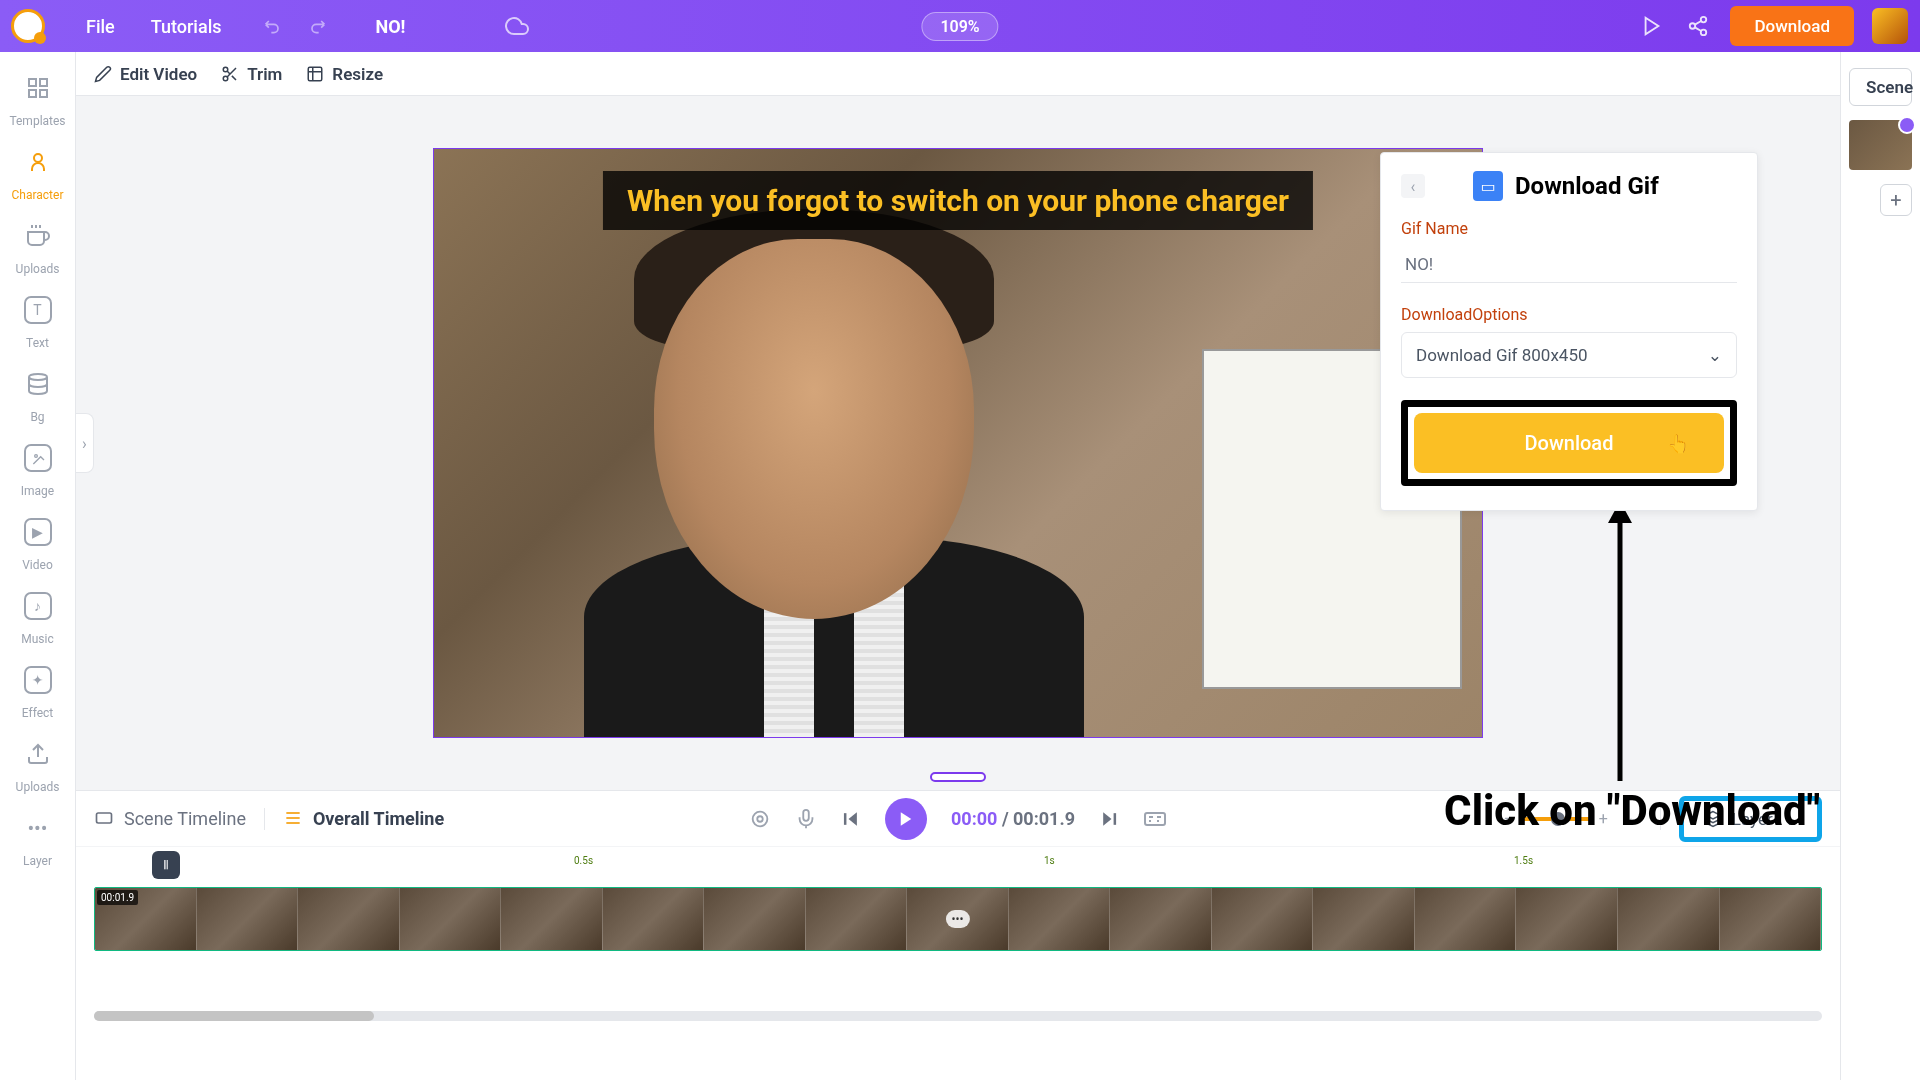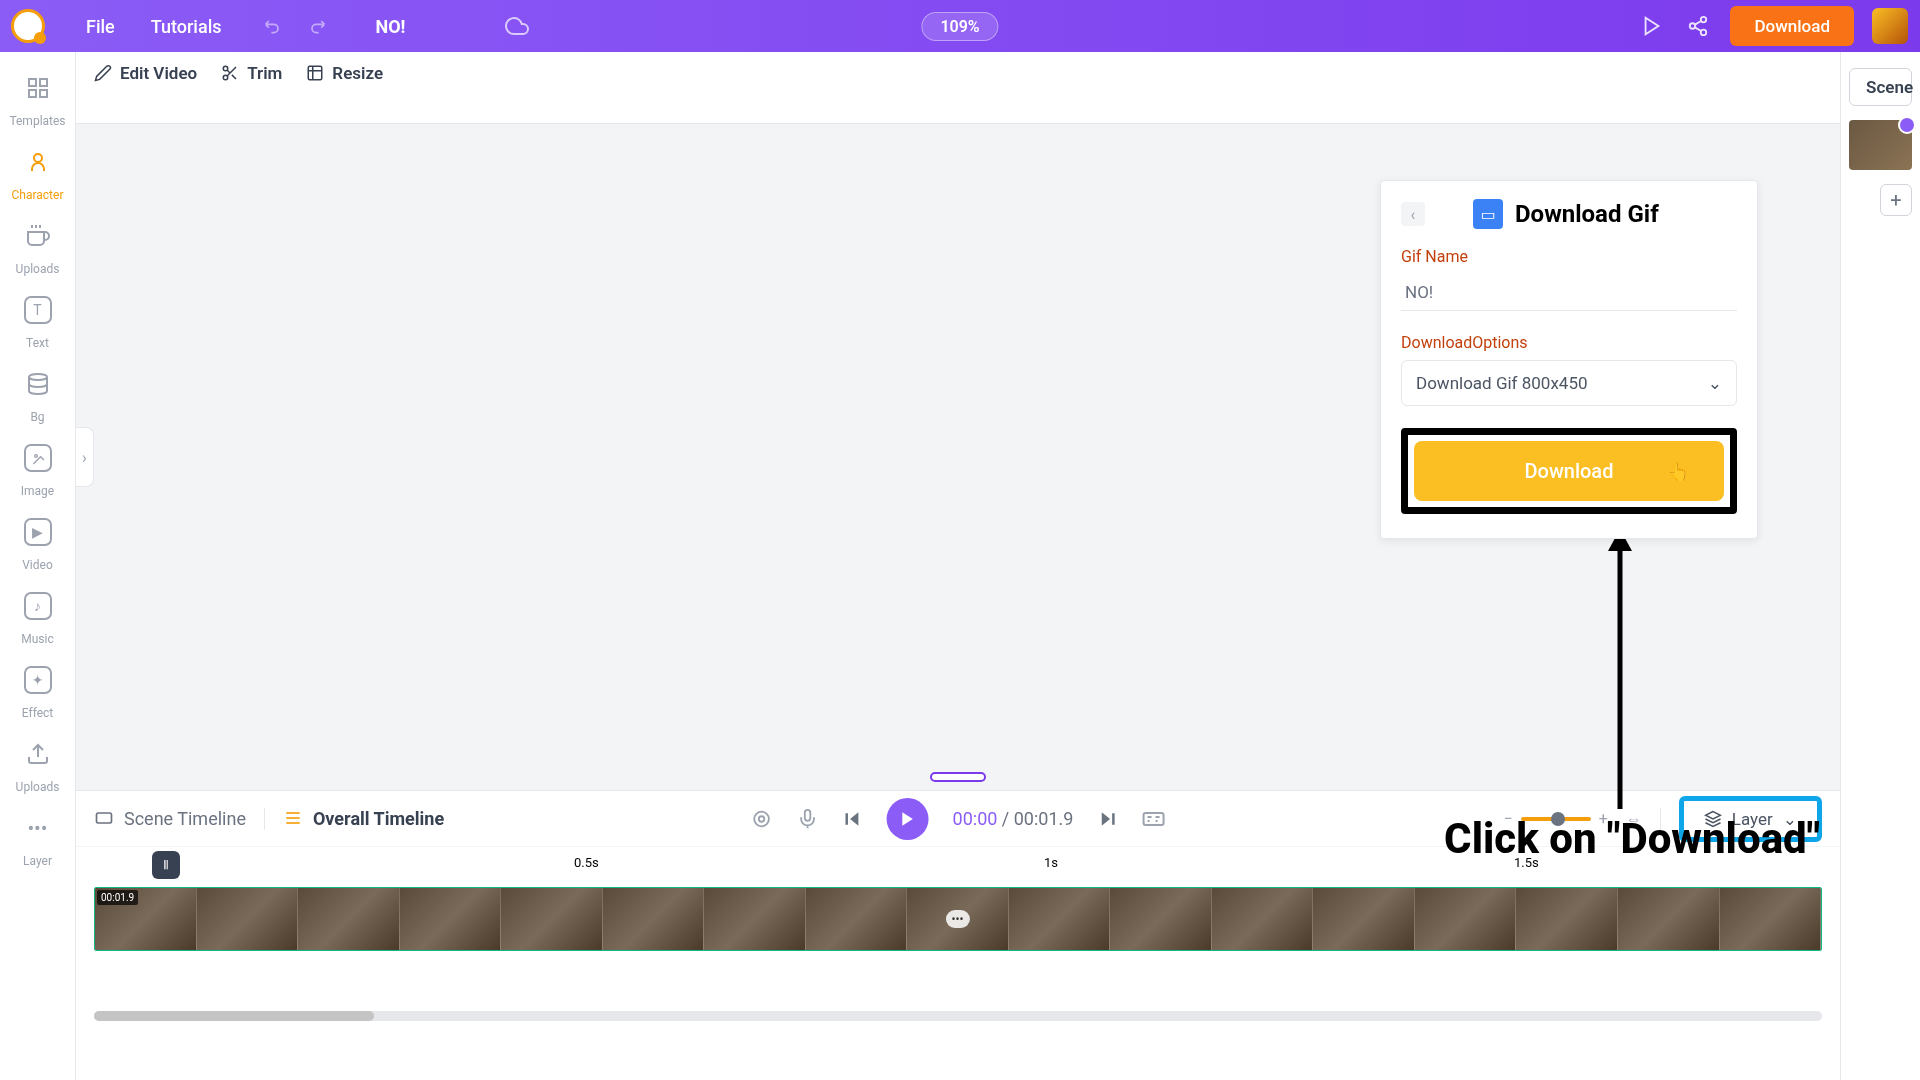--- a/index.html
+++ b/index.html
@@ -26,21 +26,21 @@
 
 
 .sidebar { width: 76px; background: white; border-right: 1px solid #e5e7eb; display: flex; flex-direction: column; padding-top: 12px; }
 .side-item { display: flex; flex-direction: column; align-items: center; padding: 10px 4px; cursor: pointer; color: #9ca3af; font-size: 12px; gap: 12px; }
 .side-item.active { color: #f59e0b; }
 .side-icon { width: 28px; height: 28px; display: flex; align-items: center; justify-content: center; font-size: 20px; }
 .side-icon-box { width: 28px; height: 28px; border: 2px solid currentColor; border-radius: 7px; display: flex; align-items: center; justify-content: center; font-size: 14px; }
 
 
 .content { flex: 1; display: flex; flex-direction: column; position: relative; }
-.toolbar { height: 72px; background: white; border-bottom: 1px solid #e5e7eb; display: flex; align-items: flex-start; padding: 11px 18px; gap: 24px; }
+.toolbar { height: 44px; background: white; border-bottom: 1px solid #e5e7eb; display: flex; align-items: center; padding: 11px 18px; gap: 24px; }
 .tool-item { display: flex; align-items: center; gap: 8px; font-size: 17px; font-weight: 600; color: #374151; cursor: pointer; }
 .canvas-area { flex: 1; background: #f3f4f6; display: flex; align-items: center; justify-content: center; position: relative; }
 .video-frame { width: 1050px; height: 590px; background: linear-gradient(135deg, #8b7355 0%, #6b5842 30%, #a89078 60%, #9c8468 100%); position: relative; border: 1px solid #7c3aed; overflow: hidden; }
 .video-overlay-text { position: absolute; top: 22px; left: 50%; transform: translateX(-50%); background: rgba(0,0,0,0.78); color: #fbbf24; padding: 12px 24px; font-size: 30px; font-weight: 700; white-space: nowrap; }
 .face-shape { position: absolute; left: 220px; top: 90px; width: 320px; height: 380px; background: radial-gradient(ellipse at 50% 40%, #d4a57a 0%, #b58660 60%, #8b6847 100%); border-radius: 45% 45% 50% 50%; }
 .hair { position: absolute; left: 200px; top: 60px; width: 360px; height: 140px; background: #2a2018; border-radius: 50% 50% 20% 20%; }
 .suit { position: absolute; left: 150px; bottom: 0; width: 500px; height: 200px; background: #1a1a1a; border-radius: 40% 40% 0 0; }
 .shirt { position: absolute; left: 330px; bottom: 0; width: 140px; height: 180px; background: repeating-linear-gradient(0deg, #f0f0f0, #f0f0f0 4px, #e0e0e0 4px, #e0e0e0 8px); }
 .tie { position: absolute; left: 380px; bottom: 0; width: 40px; height: 170px; background: #1a1a1a; }
 .wall-board { position: absolute; right: 20px; top: 200px; width: 260px; height: 340px; background: #f5f5f0; border: 2px solid #999; }
@@ -74,32 +74,32 @@
 
 
 .timeline-section { height: 290px; background: white; border-top: 1px solid #e5e7eb; display: flex; flex-direction: column; }
 .timeline-header { height: 56px; display: flex; align-items: center; padding: 0 18px; gap: 18px; border-bottom: 1px solid #f3f4f6; }
 .tl-tab { display: flex; gap: 10px; font-size: 18px; color: #6b7280; cursor: pointer; }
 .tl-tab.active { color: #374151; font-weight: 700; }
 .tl-tab-icon { width: 20px; height: 20px; }
 .tl-divider { width: 1px; height: 22px; background: #e5e7eb; }
 .tl-center { position: absolute; left: 50%; transform: translateX(-50%); display: flex; align-items: center; gap: 24px; }
 .play-btn-big { width: 42px; height: 42px; background: #8b5cf6; border-radius: 50%; display: flex; align-items: center; justify-content: center; color: white; cursor: pointer; }
-.time-display { font-size: 18px; font-weight: 400; }
+.time-display { font-size: 18px; font-weight: 700; }
 .time-current { color: #8b5cf6; }
 .time-total { color: #6b7280; }
 .tl-right { margin-left: auto; display: flex; align-items: center; gap: 18px; }
 .zoom-slider { display: flex; align-items: center; gap: 8px; color: #9ca3af; }
 .slider-track { width: 70px; height: 4px; background: #f59e0b; border-radius: 2px; position: relative; }
 .slider-thumb { position: absolute; left: 30px; top: -5px; width: 14px; height: 14px; background: #6b7280; border-radius: 50%; }
 .layer-btn { display: flex; align-items: center; gap: 10px; border: 5px solid #0ea5e9; border-radius: 6px; padding: 8px 20px; font-size: 17px; color: #4b5563; cursor: pointer; }
 
 .timeline-body { flex: 1; padding: 8px 18px; position: relative; }
 .playhead-handle { position: absolute; left: 76px; top: 4px; width: 28px; height: 28px; background: #374151; border-radius: 6px; display: flex; align-items: center; justify-content: center; color: white; font-size: 12px; }
-.time-ruler { height: 24px; display: flex; position: relative; margin-left: 0; margin-bottom: 8px; color: #000000; font-size: 13px; padding-left: 10px; }
+.time-ruler { height: 24px; display: flex; position: relative; margin-left: 0; margin-bottom: 8px; color: #4d7c0f; font-size: 10px; padding-left: 10px; }
 .ruler-mark { position: absolute; }
 .clip-track { display: flex; height: 64px; border: 1px solid #10b981; border-radius: 2px; overflow: hidden; margin-left: 0; }
 .clip-frame { flex: 1; background: linear-gradient(135deg, #5a4a3a, #7a6a5a, #4a3a2a); border-right: 1px solid rgba(255,255,255,0.2); position: relative; }
 .clip-duration { position: absolute; top: 2px; left: 2px; background: rgba(0,0,0,0.7); color: white; font-size: 10px; padding: 2px 4px; border-radius: 2px; }
 .clip-handle { position: absolute; left: 50%; top: 50%; transform: translate(-50%, -50%); background: rgba(255,255,255,0.85); border-radius: 10px; padding: 2px 6px; font-size: 12px; color: #333; }
 .scrollbar-h { height: 10px; background: #e5e7eb; margin-top: 60px; border-radius: 5px; }
 .scrollbar-thumb { width: 280px; height: 100%; background: #c4c4c4; border-radius: 5px; }
 
 svg { display: block; }
 </style>
@@ -253,20 +253,29 @@
           <svg width="18" height="18" viewBox="0 0 24 24" fill="none" stroke="currentColor" stroke-width="2">
             <rect x="3" y="3" width="18" height="18" rx="2"></rect>
             <path d="M9 3v18M3 9h18"></path>
           </svg>
           <span>Resize</span>
         </div>
     </div>
 
     <div class="canvas-area">
       <div class="collapse-tab">›</div>
+      <div class="video-frame">
+        <div class="wall-board"></div>
+        <div class="suit"></div>
+        <div class="shirt"></div>
+        <div class="tie"></div>
+        <div class="hair"></div>
+        <div class="face-shape"></div>
+        <div class="video-overlay-text">When you forgot to switch on your phone charger</div>
+      </div>
       <div class="resize-pill"></div>
 
       <div class="download-panel">
         <div class="panel-header">
           <div class="back-chev">‹</div>
           <div class="panel-icon">▭</div>
           <div class="panel-title">Download Gif</div>
         </div>
         <div class="field-label">Gif Name</div>
         <input class="field-input" value="NO!" style="">

